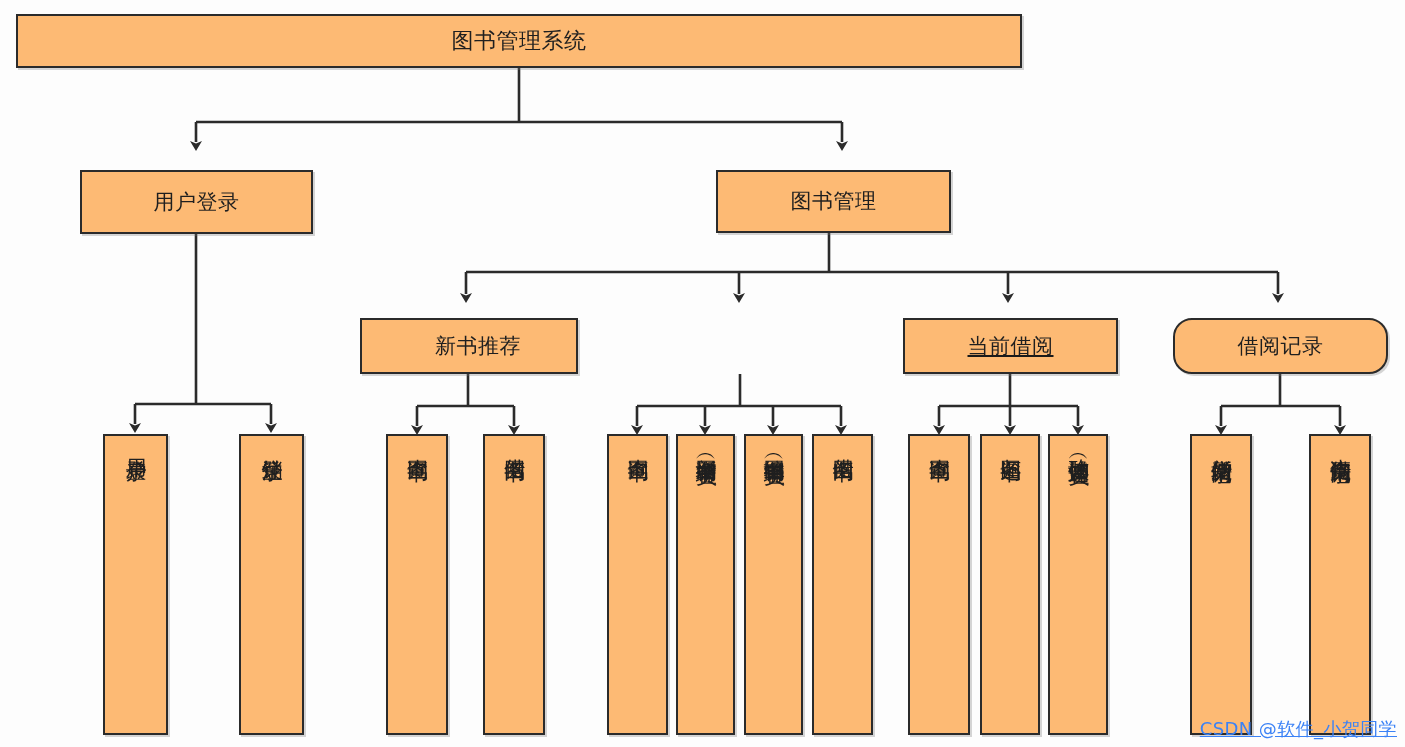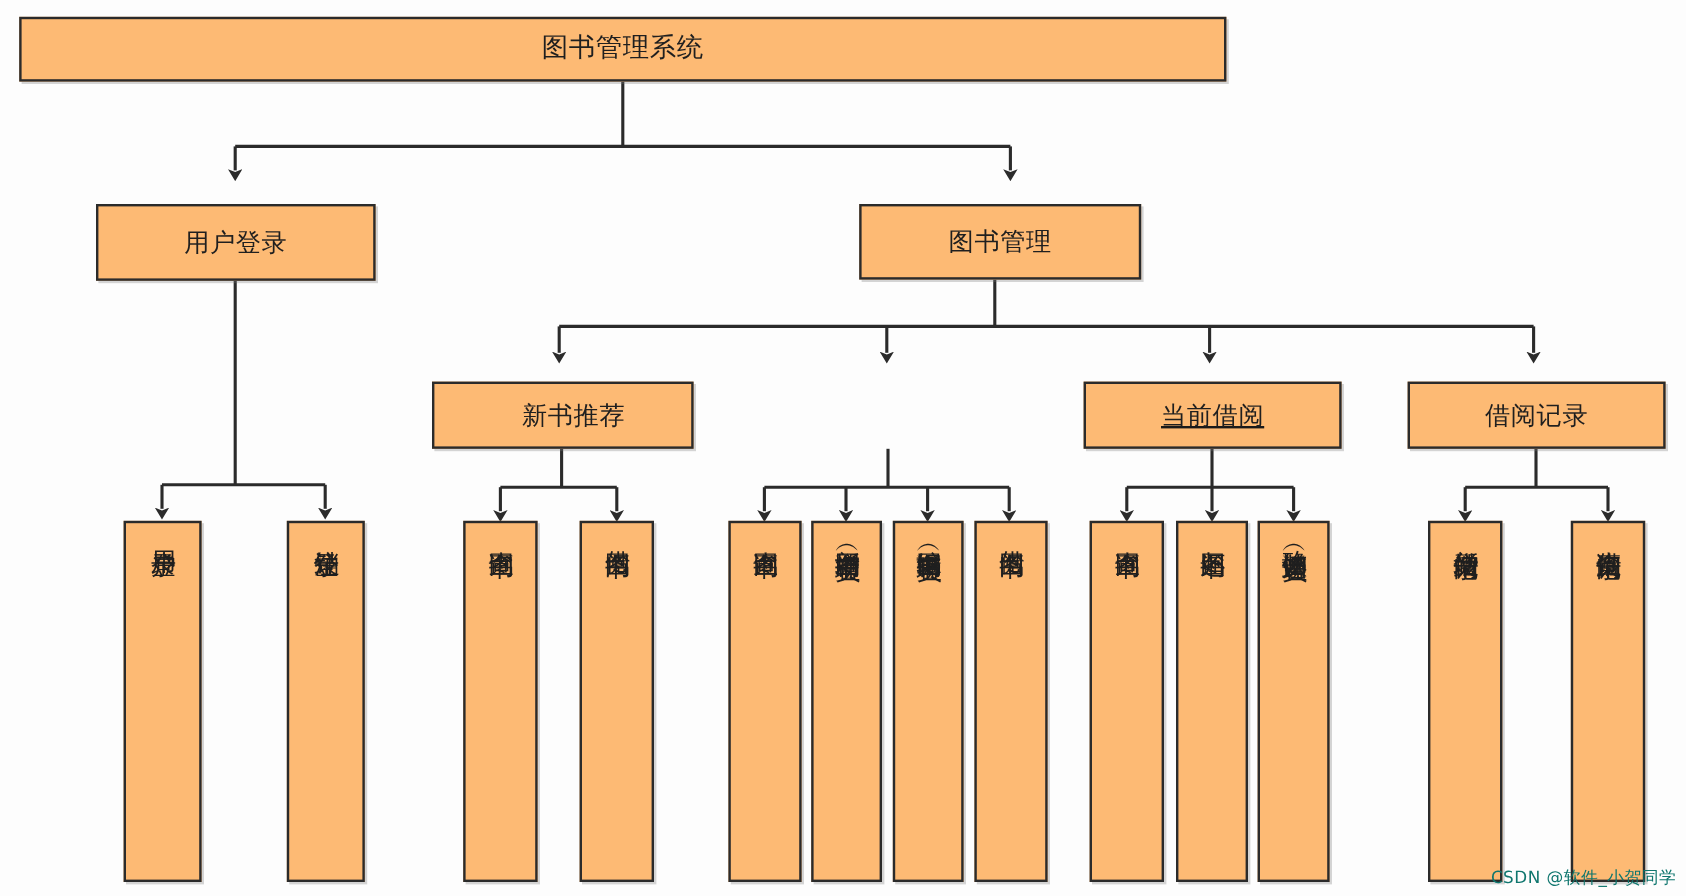--- a/index.html
+++ b/index.html
@@ -58,25 +58,26 @@
     font-size: 21px;
     line-height: 1.12;
     letter-spacing: 1px;
     white-space: normal;
     max-height: 290px;
   }
   #watermark {
     position: absolute;
     right: 8px;
     bottom: 6px;
-    font-size: 14px;
-    color: #0f766e;
+    font-size: 18px;
+    color: #3b82f6;
     letter-spacing: 0.4px;
     z-index: 3;
     white-space: nowrap;
+    text-decoration: underline;
   }
 </style>
 </head>
 <body>
 
 <div id="canvas">
 
   <svg id="edges" viewBox="0 0 1405 747" xmlns="http://www.w3.org/2000/svg">
     <defs>
       <marker id="arrow" markerWidth="10" markerHeight="12" refX="1" refY="6" orient="auto" markerUnits="userSpaceOnUse">
@@ -141,21 +142,21 @@
 
   <div class="node" style="left:360px; top:318px; width:218px; height:56px;padding-left:18px;">
     <span class="label">新书推荐</span>
   </div>
 
 
   <div class="node" style="left:903px; top:318px; width:215px; height:56px;text-decoration:underline;">
     <span class="label">当前借阅</span>
   </div>
 
-  <div class="node" style="left:1173px; top:318px; width:215px; height:56px;">
+  <div class="node" style="left:1173px; top:318px; width:215px; height:56px;border-radius:19px;">
     <span class="label">借阅记录</span>
   </div>
 
   <div class="node vert" style="left:103px; top:434px; width:65px; height:301px;">
     <span class="label">用户登录</span>
   </div>
 
   <div class="node vert" style="left:239px; top:434px; width:65px; height:301px;">
     <span class="label">注销登录</span>
   </div>

